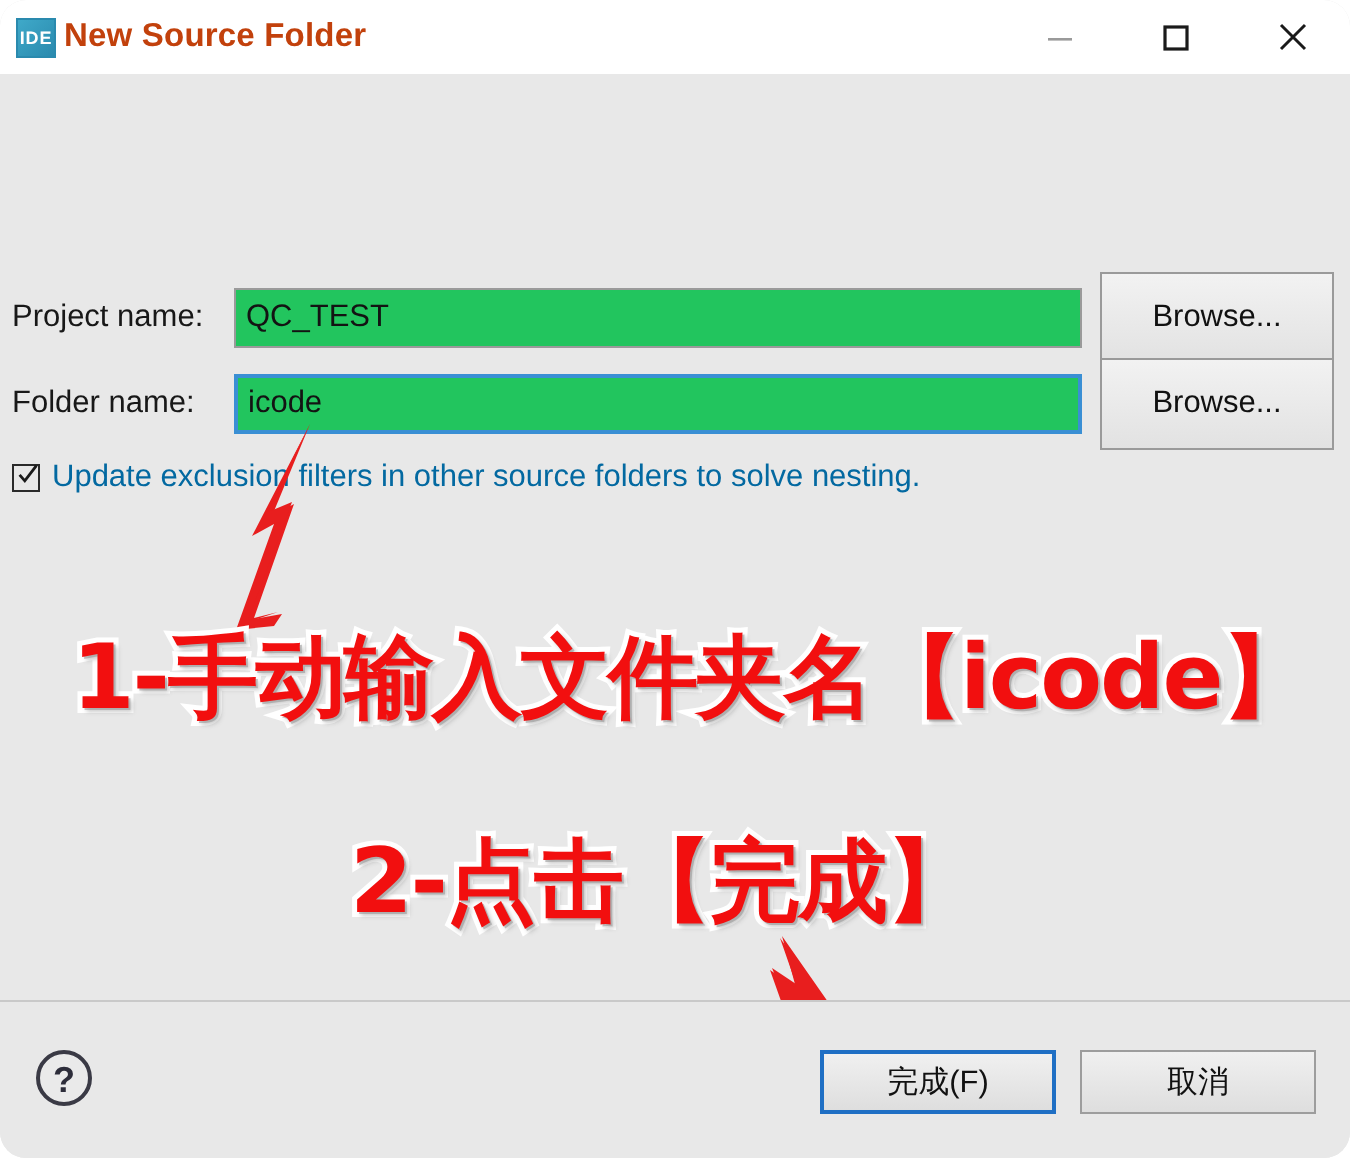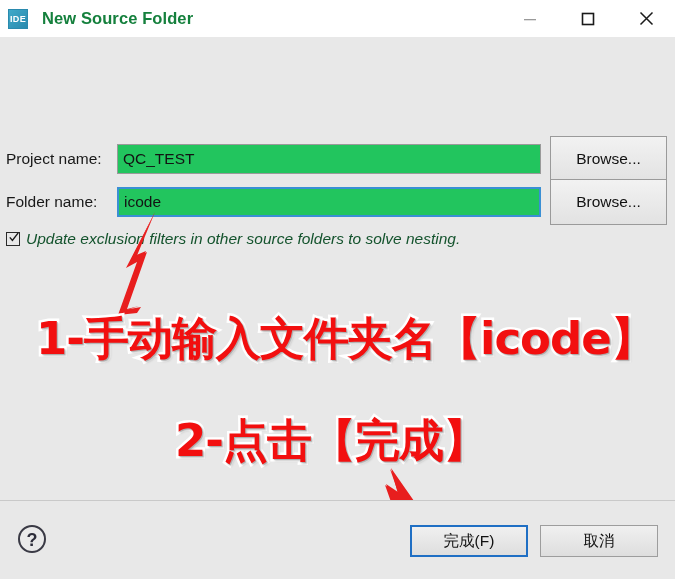--- a/index.html
+++ b/index.html
@@ -12,20 +12,21 @@
     font-family: "Liberation Sans", "DejaVu Sans", sans-serif;
     background: #ffffff;
     overflow: hidden;
   }
   #dialog {
     position: relative;
     width: 675px;
     height: 579px;
     background: #e8e8e8;
     overflow: hidden;
+    border-radius: 13px;
   }
 
   
   .titlebar {
     position: absolute;
     left: 0; top: 0;
     width: 675px; height: 37px;
     background: #ffffff;
     display: flex;
     align-items: center;
@@ -39,23 +40,23 @@
     display: flex;
     align-items: center;
     justify-content: center;
     color: #ffffff;
     font-size: 9px;
     font-weight: bold;
     letter-spacing: 0.4px;
     font-family: "Liberation Sans", sans-serif;
   }
   .title-text {
-    margin-left: 14px;
+    margin-left: 4px;
     font-size: 16.5px;
-    color: #15803d;
+    color: #c2410c;
     font-weight: 600;
     letter-spacing: 0.1px;
   }
   .win-controls {
     position: absolute;
     right: 0; top: 0;
     height: 37px;
     display: flex;
   }
   .win-btn {
@@ -168,23 +169,22 @@
     flex: 0 0 auto;
   }
   .check-box .tick {
     position: absolute;
     left: 2px; top: -1px;
     width: 10px; height: 11px;
   }
   .check-label {
     margin-left: 6px;
     font-size: 15.5px;
-    color: #14532d;
+    color: #0369a1;
     white-space: nowrap;
-    font-style: italic;
   }
 
   
   .annot {
     position: absolute;
     color: #f20f0f;
     font-weight: bold;
     font-family: "DejaVu Sans", "Liberation Sans", sans-serif;
     white-space: nowrap;
     -webkit-text-stroke: 5px #ffffff;

